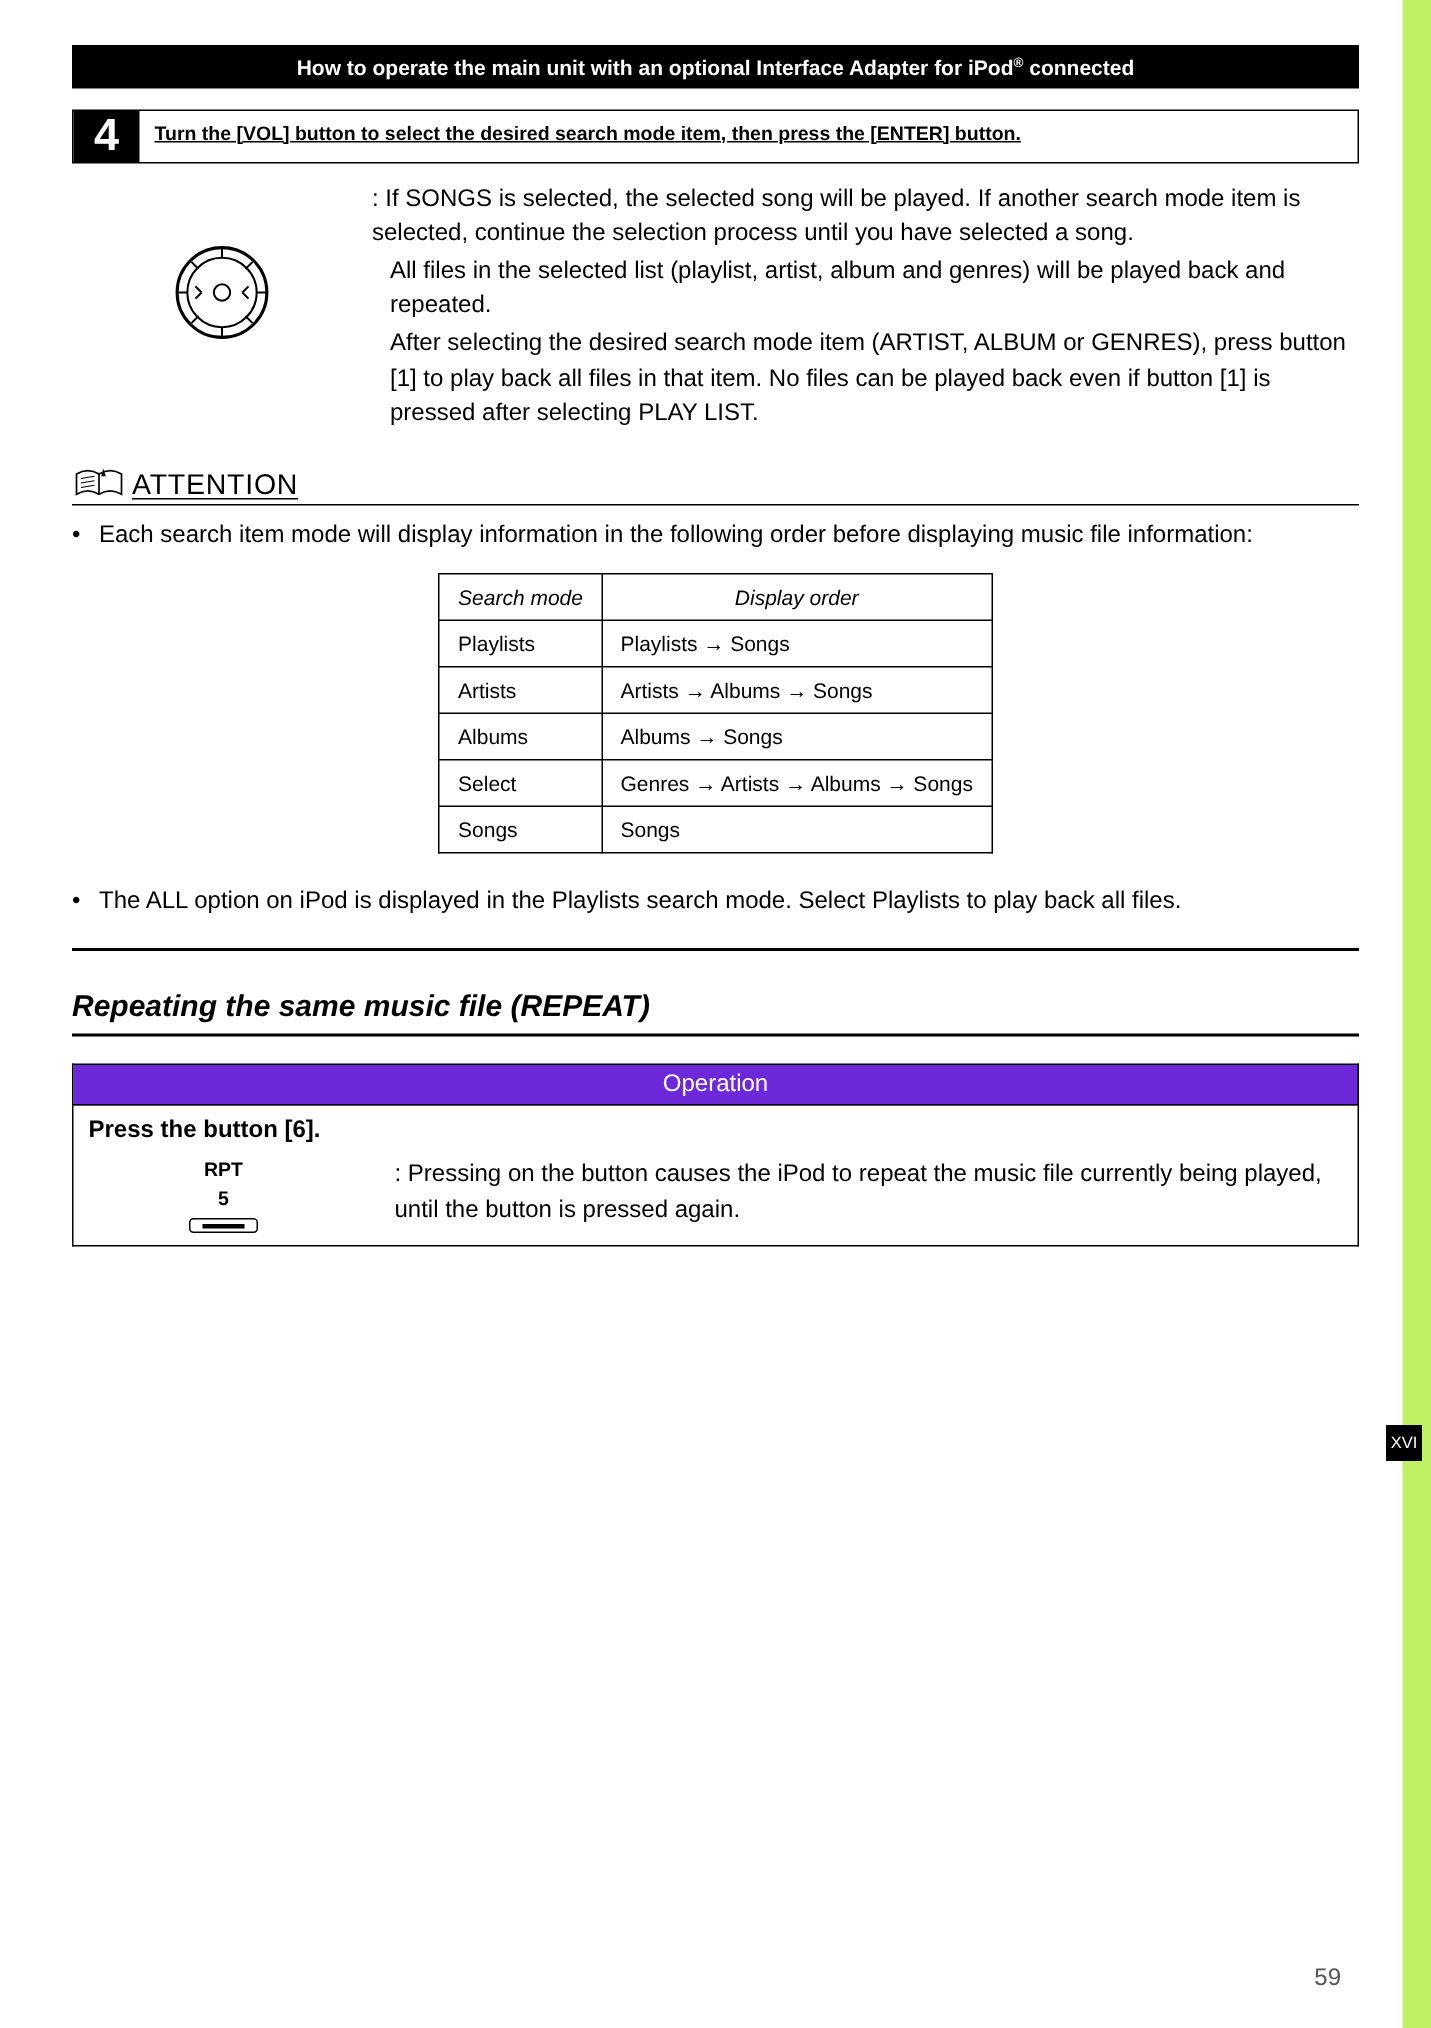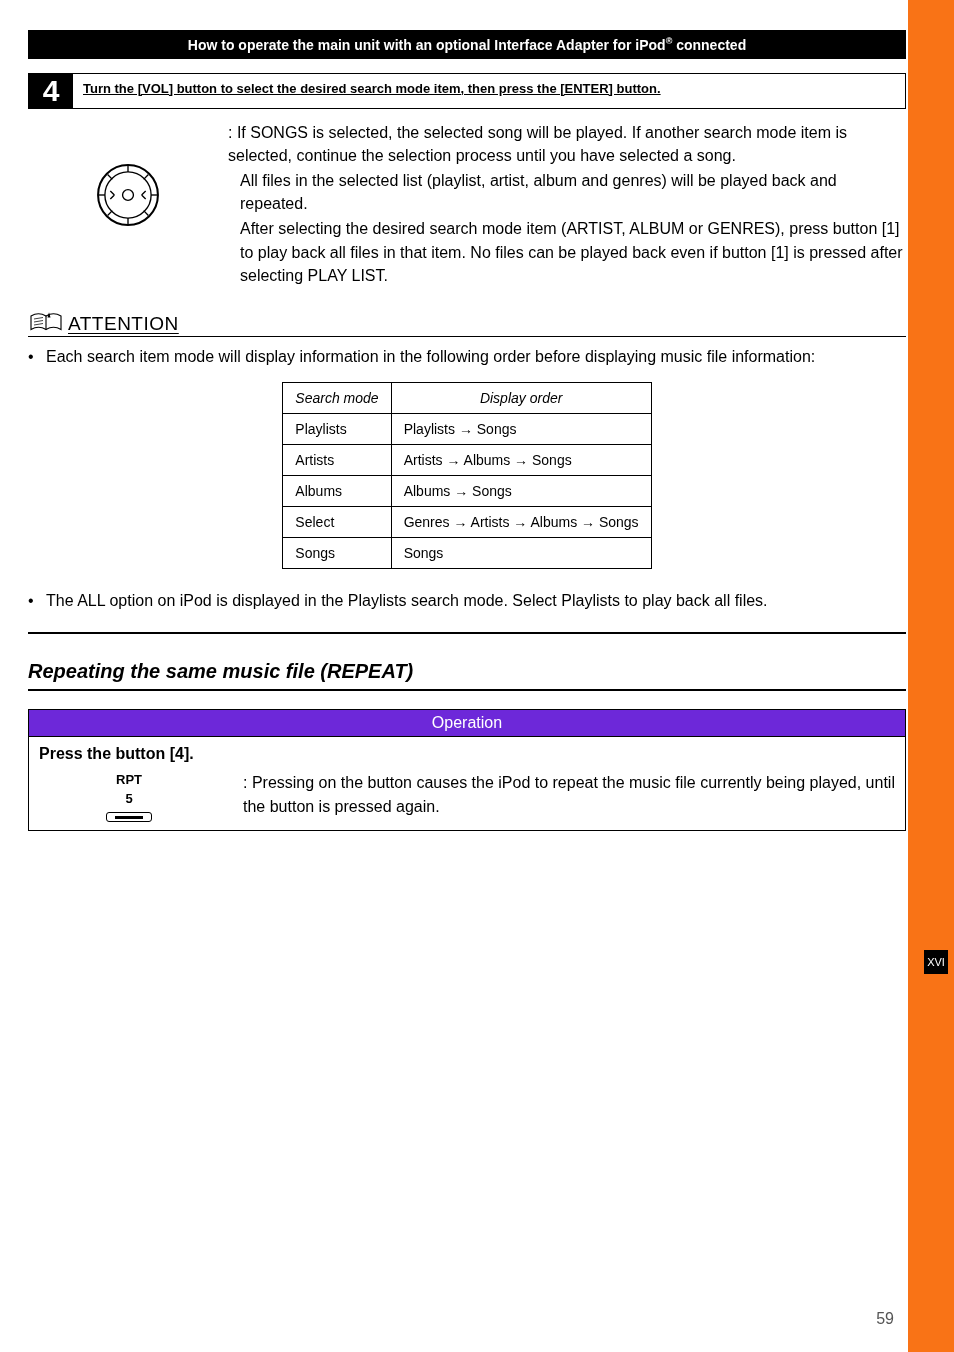--- a/index.html
+++ b/index.html
@@ -4,30 +4,30 @@
 <style>
   * { box-sizing: border-box; margin: 0; padding: 0; }
   body {
     font-family: Arial, Helvetica, sans-serif;
     background: #fff;
     width: 954px;
     height: 1352px;
     position: relative;
   }
   .page {
-    padding: 30px 48px 30px 28px;
+    padding: 30px 48px 30px 48px;
     position: relative;
   }
   .dark-tab {
     position: absolute;
     right: 0;
     top: 0;
-    width: 46px;
+    width: 19px;
     height: 1352px;
-    background: #f97316;
+    background: #bef264;
   }
   .section-badge {
     position: absolute;
     right: 6px;
     top: 950px;
     width: 24px;
     height: 24px;
     background: #000;
     color: #fff;
     font-size: 11px;
@@ -293,21 +293,21 @@
 
   <div class="subsection-title">Repeating the same music file (REPEAT)</div>
 
   <table class="op-table">
     <tbody>
         <tr>
       <th>Operation</th>
     </tr>
     <tr>
       <td>
-        <div class="op-instruction">Press the button [4].</div>
+        <div class="op-instruction">Press the button [6].</div>
         <div class="op-content">
           <div class="op-button-graphic">
             <div>RPT</div>
             <div>5</div>
             <div class="btn-slot"></div>
           </div>
           <div class="op-desc">: Pressing on the button causes the iPod to repeat the music file currently being played, until the button is pressed again.</div>
         </div>
       </td>
     </tr>

